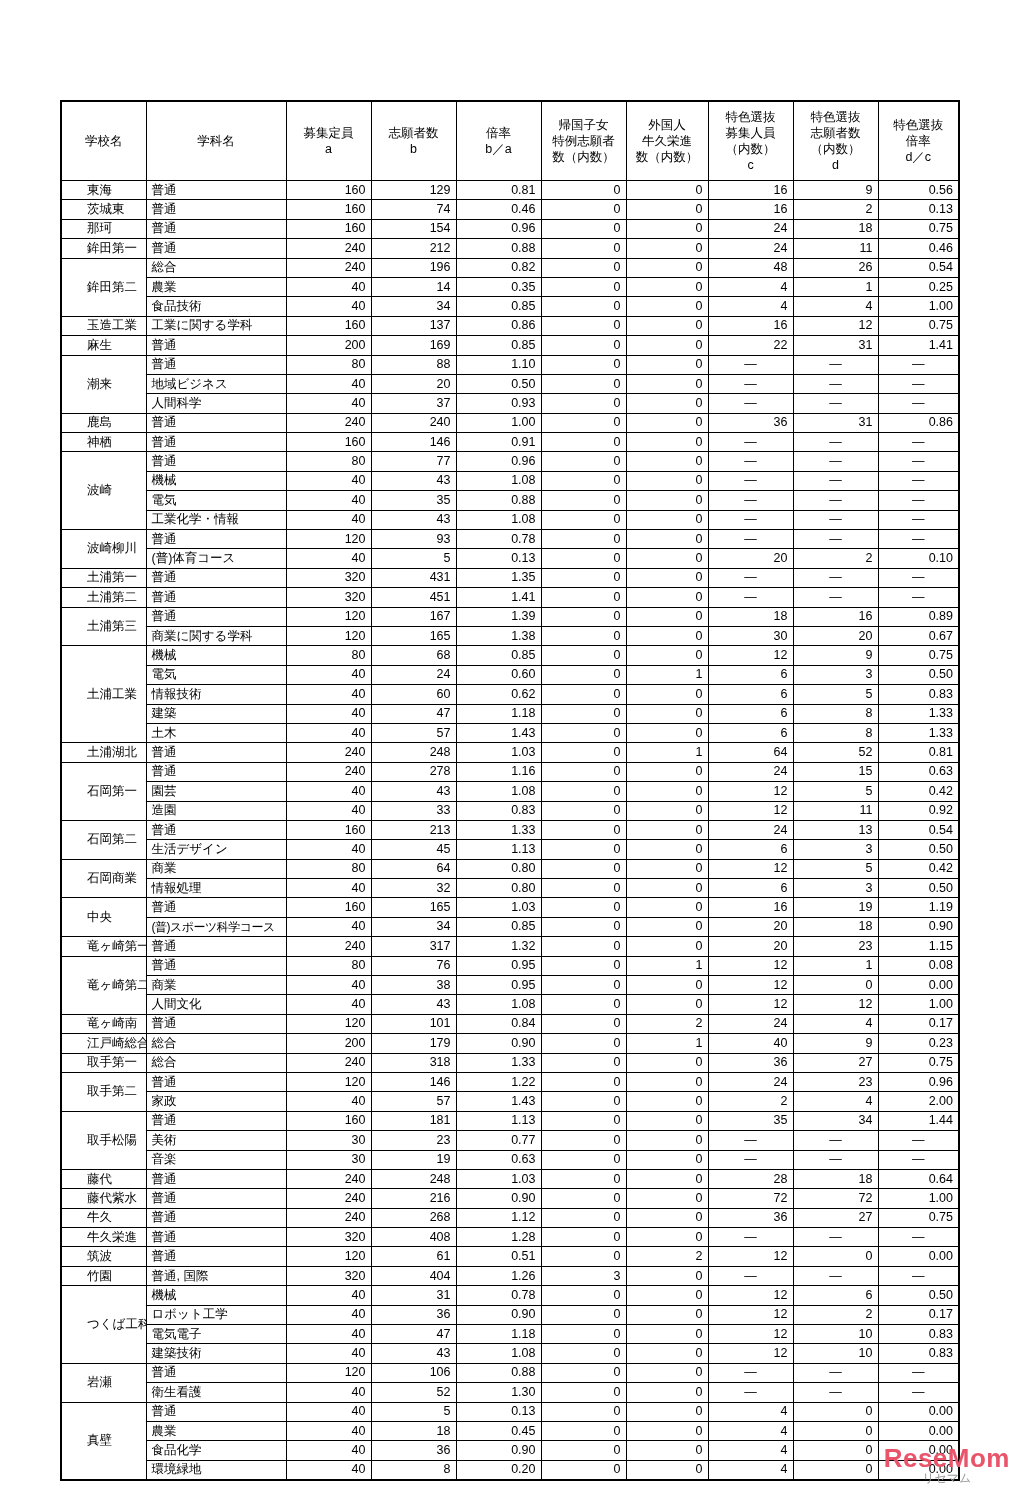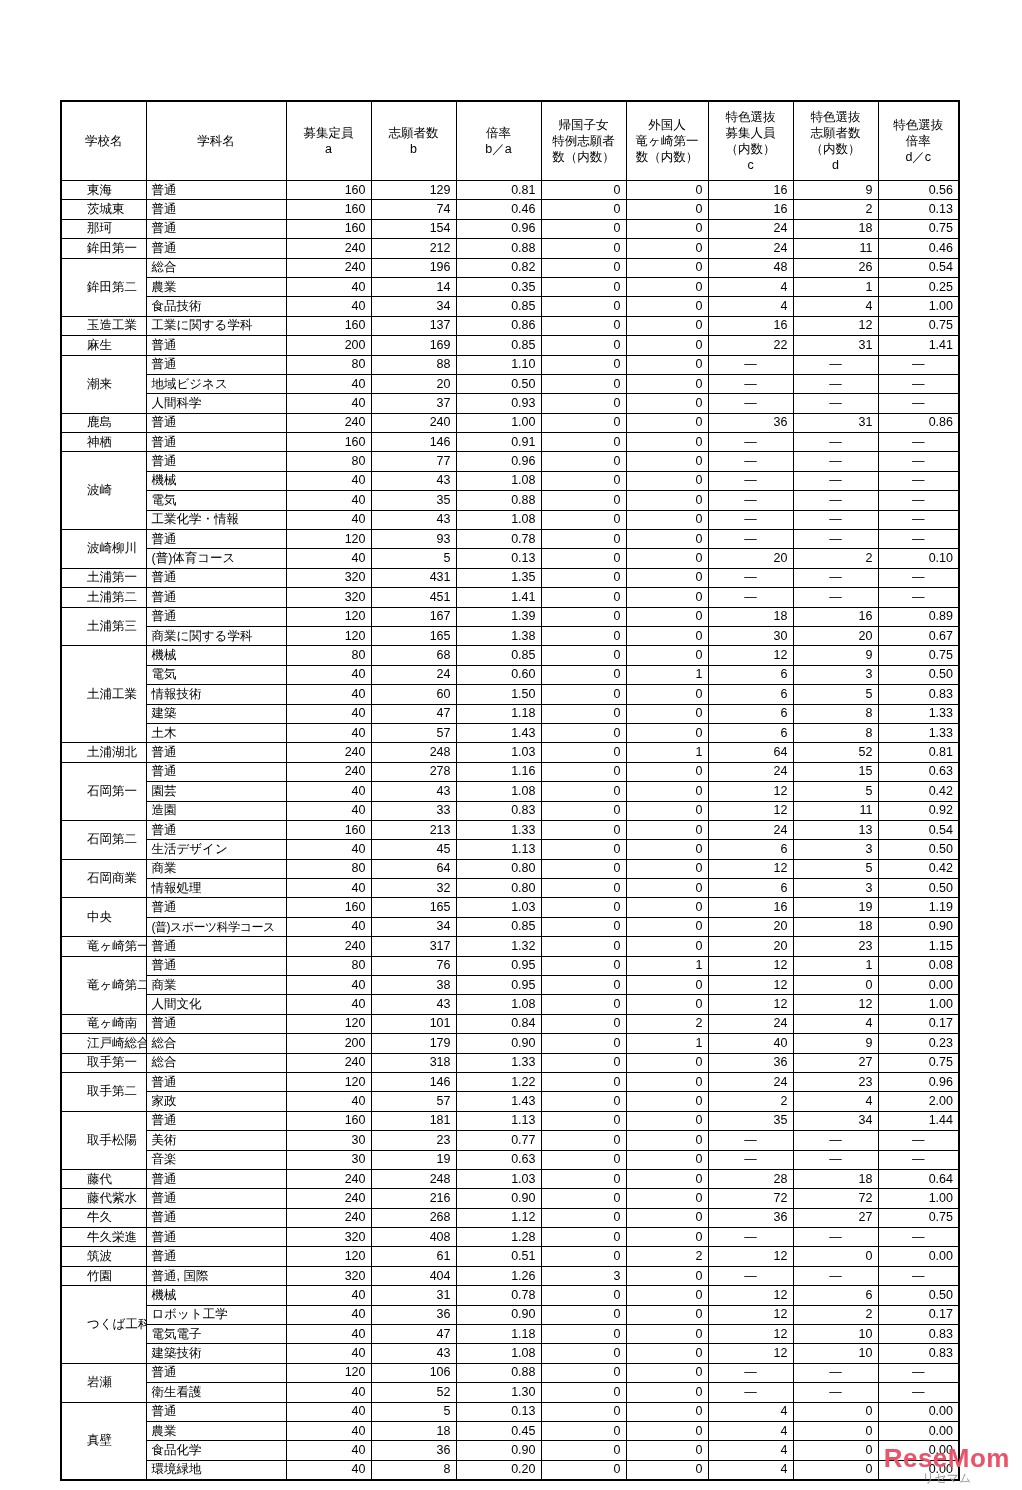--- a/index.html
+++ b/index.html
@@ -70,21 +70,21 @@
           <th>募集定員
 a</th>
           <th>志願者数
 b</th>
           <th>倍率
 b／a</th>
           <th>帰国子女
 特例志願者
 数（内数）</th>
           <th>外国人
-竜ヶ崎第一
+牛久栄進
 数（内数）</th>
           <th>特色選抜
 募集人員
 （内数）
 c</th>
           <th>特色選抜
 志願者数
 （内数）
 d</th>
           <th>特色選抜
@@ -392,21 +392,21 @@
           <td class="num">0</td>
           <td class="num">1</td>
           <td class="num">6</td>
           <td class="num">3</td>
           <td class="num">0.50</td>
         </tr>
         <tr>
           <td class="dept">情報技術</td>
           <td class="num">40</td>
           <td class="num">60</td>
-          <td class="num">1.50</td>
+          <td class="num">0.62</td>
           <td class="num">0</td>
           <td class="num">0</td>
           <td class="num">6</td>
           <td class="num">5</td>
           <td class="num">0.83</td>
         </tr>
         <tr>
           <td class="dept">建築</td>
           <td class="num">40</td>
           <td class="num">47</td>

